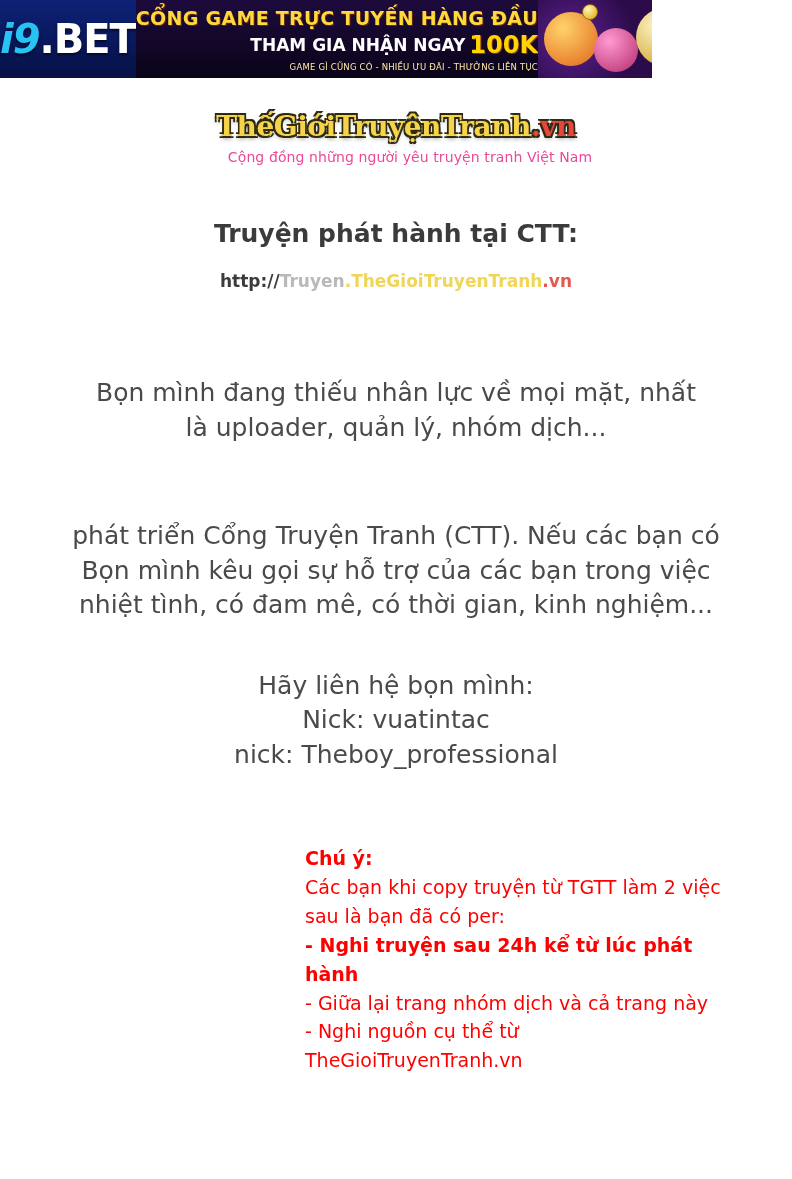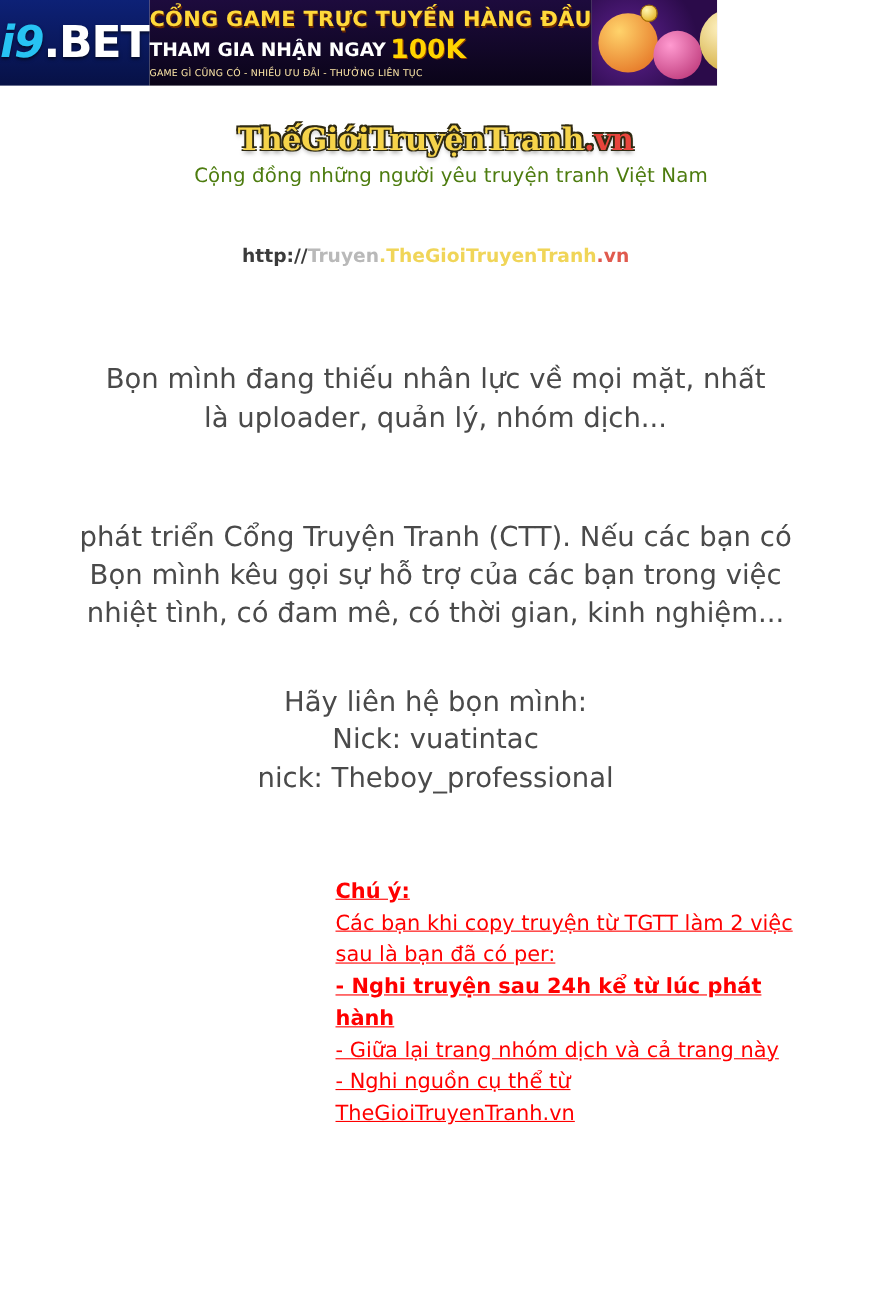--- a/index.html
+++ b/index.html
@@ -45,21 +45,21 @@
     color: #27c3f3;
     font-style: italic;
   }
   .ad-mid {
     flex: 1;
     height: 78px;
     background: #120726;
     background: linear-gradient(180deg, #1d0b3d 0%, #0a0418 100%);
     display: flex;
     flex-direction: column;
-    align-items: flex-start;
+    align-items: flex-end;
     justify-content: center;
     position: relative;
   }
   .ad-line1 {
     font-size: 19px;
     font-weight: bold;
     color: #ffd93b;
     text-transform: uppercase;
     letter-spacing: .3px;
     text-shadow: 1px 1px 0 #6a2800;
@@ -137,22 +137,22 @@
       -1.6px  1.6px 0 #2f2a12,
        1.6px  1.6px 0 #2f2a12,
        0 3px 4px rgba(0,0,0,.35);
   }
   .logo .y1 { color: #f6d44a; }
   .logo .y2 { color: #f6d44a; }
   .logo .y3 { color: #f6d44a; }
   .logo .y4 { color: #f6d44a; }
   .logo .vn { color: #e8453c; }
   .tagline {
-    font-size: 18px;
-    color: #4d7c0f;
+    font-size: 14px;
+    color: #ec4899;
     margin-top: 6px;
     letter-spacing: .1px;
     padding-left: 28px;
   }
 
   
   .release {
     margin-top: 52px;
     line-height: 1.32;
   }
@@ -186,21 +186,20 @@
   
   .note {
     margin-top: 72px;
     margin-left: 305px;
     text-align: left;
     color: #ff0000;
     font-family: "DejaVu Sans", sans-serif;
     font-size: 19px;
     line-height: 1.52;
     width: 430px;
-    text-decoration: underline;
   }
   .note .note-title { font-weight: bold; }
   .note .strong { font-weight: bold; }
   .note p { margin: 0; }
 </style>
 </head>
 <body>
 
 <div class="ad-banner">
   <div class="ad-left">
@@ -232,20 +231,21 @@
 <div class="page">
 
   <div class="logo-wrap">
     <div class="logo">
       <span class="y1">Thế</span><span class="y2">Giới</span><span class="y3">Truyện</span><span class="y4">Tranh</span><span class="vn">.vn</span>
     </div>
     <div class="tagline">Cộng đồng những người yêu truyện tranh Việt Nam</div>
   </div>
 
   <div class="release">
+    <div class="rel-title">Truyện phát hành tại CTT:</div>
     <div class="rel-url">
       <span>http://</span><span class="u-truyen">Truyen</span><span class="u-tgtt">.</span><span class="u-tgtt">TheGioiTruyenTranh</span><span class="u-vn">.vn</span>
     </div>
   </div>
 
   <div class="para para-1">
     <div>Bọn mình đang thiếu nhân lực về mọi mặt, nhất</div>
     <div>là uploader, quản lý, nhóm dịch...</div>
   </div>
 

